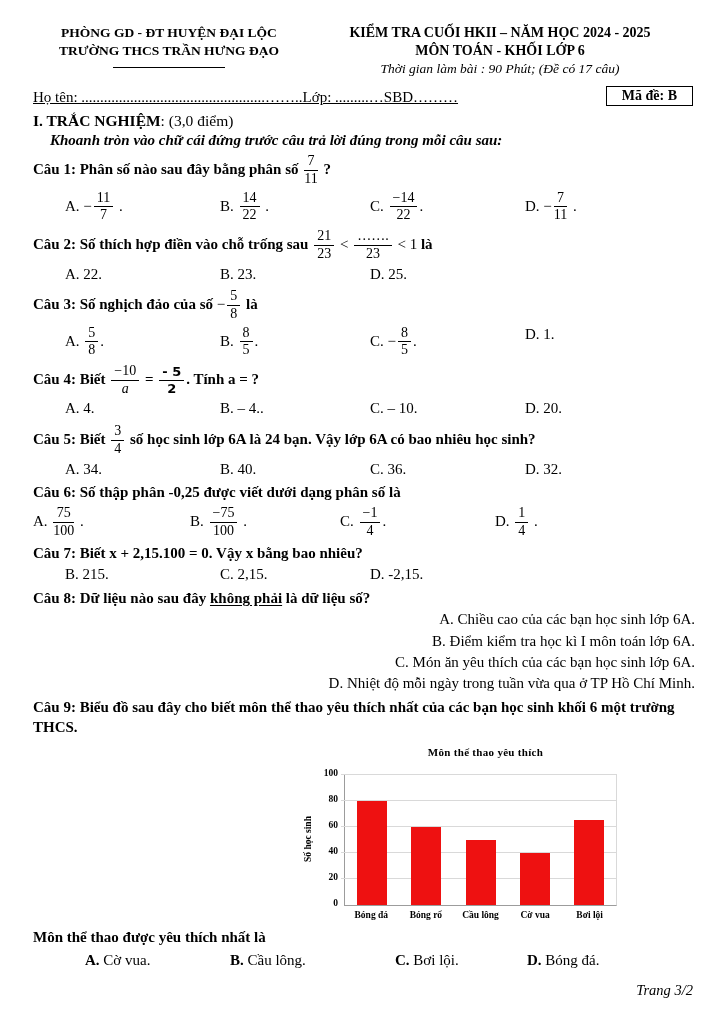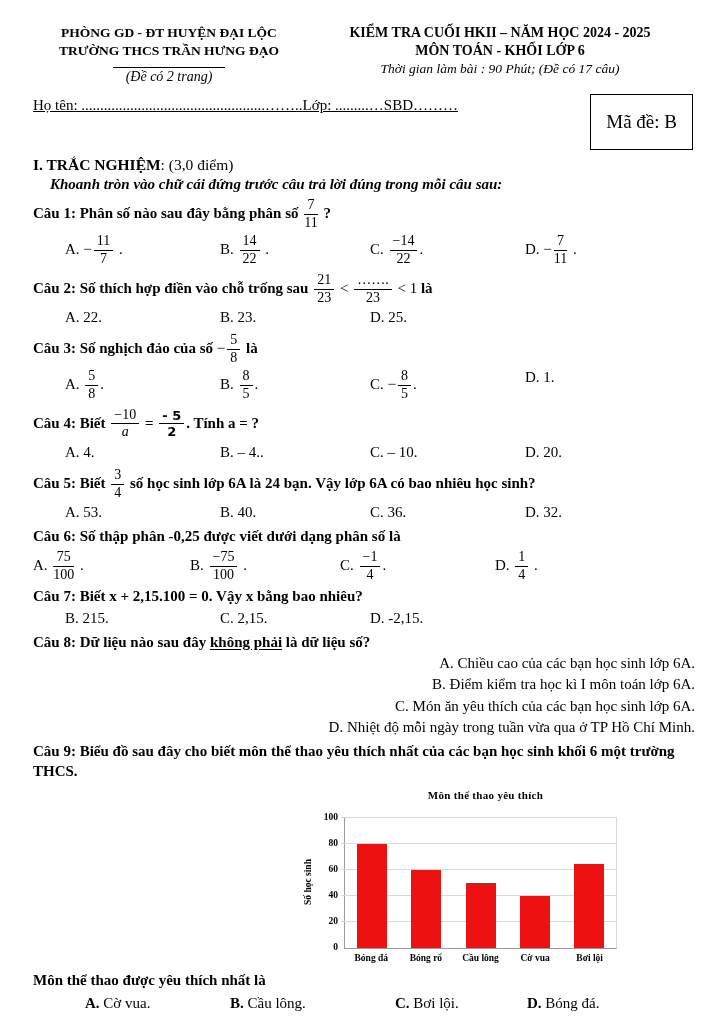--- a/index.html
+++ b/index.html
@@ -11,21 +11,21 @@
   .header-left{width:272px;text-align:center;}
   .header-right{flex:1;text-align:center;}
   .hl1{font-weight:bold;font-size:13.5px;line-height:1.3;}
   .hdivider{width:112px;border-top:1.4px solid #000;margin:8px auto 1px;}
   .hnote{font-style:italic;font-size:14px;}
   .hr1{font-weight:bold;font-size:14px;line-height:1.3;}
   .hr3{font-style:italic;font-size:13.5px;margin-top:1px;}
 
   .name-row{display:flex;justify-content:space-between;align-items:flex-start;margin-top:9px;}
   .name-line{font-size:15px;padding-top:3px;text-decoration:underline;}
-  .code-box{border:1.6px solid #000;padding:16px 15px;font-weight:normal;font-size:19px;margin-right:2px;white-space:nowrap;}
+  .code-box{border:1.6px solid #000;padding:1px 15px;font-weight:bold;font-size:14px;margin-right:2px;white-space:nowrap;}
 
   .section-line{margin-top:6px;font-size:15.5px;}
   .bo{font-weight:bold;}
   .un{text-decoration:underline;text-underline-offset:2px;}
   .it{font-style:italic;}
   .instruction{font-weight:bold;font-style:italic;padding-left:17px;margin-top:2px;font-size:15px;}
 
   
   .question{margin-top:4px;}
   .stem{line-height:1.32;}
@@ -66,21 +66,20 @@
 </head>
 <body>
 
 <div class="page">
 
   <div class="header">
     <div class="header-left">
       <div class="hl1">PHÒNG GD - ĐT HUYỆN ĐẠI LỘC</div>
       <div class="hl1">TRƯỜNG THCS TRẦN HƯNG ĐẠO</div>
       <div class="hdivider"></div>
-      <div class="hnote">(Đề có 2 trang)</div>
     </div>
     <div class="header-right">
       <div class="hr1">KIỂM TRA CUỐI  HKII – NĂM HỌC 2024 - 2025</div>
       <div class="hr1">MÔN TOÁN - KHỐI LỚP 6</div>
       <div class="hr3">Thời gian làm bài : 90 Phút; (Đề có 17 câu)</div>
     </div>
   </div>
 
   <div class="name-row">
     <span class="name-line">Họ tên: .................................................……..Lớp: .........…SBD………</span>
@@ -124,21 +123,21 @@
         <div class="opts row">
           <div class="opt"><span>A. 4.</span></div>
           <div class="opt"><span>B. – 4..</span></div>
           <div class="opt"><span>C. – 10.</span></div>
           <div class="opt"><span>D. 20.</span></div>
         </div>
       </div>
       <div class="question q5">
         <div class="stem"><span class="qlabel">Câu 5:</span><span class="bo"> Biết </span><span class="frac"><span class="num">3</span><span class="den">4</span></span><span class="bo"> số học sinh lớp 6A là 24 bạn. Vậy lớp 6A có bao nhiêu học sinh?</span></div>
         <div class="opts row">
-          <div class="opt"><span>A. 53.</span></div>
+          <div class="opt"><span>A. 34.</span></div>
           <div class="opt"><span>B. 40.</span></div>
           <div class="opt"><span>C. 36.</span></div>
           <div class="opt"><span>D. 32.</span></div>
         </div>
       </div>
       <div class="question q6">
         <div class="stem"><span class="qlabel">Câu 6:</span><span class="bo"> Số thập phân  -0,25 được viết dưới dạng phân số là</span></div>
         <div class="opts row">
           <div class="opt"><span>A. </span><span class="frac"><span class="num">75</span><span class="den">100</span></span><span> .</span></div>
           <div class="opt"><span>B. </span><span class="frac"><span class="num">−75</span><span class="den">100</span></span><span> .</span></div>

